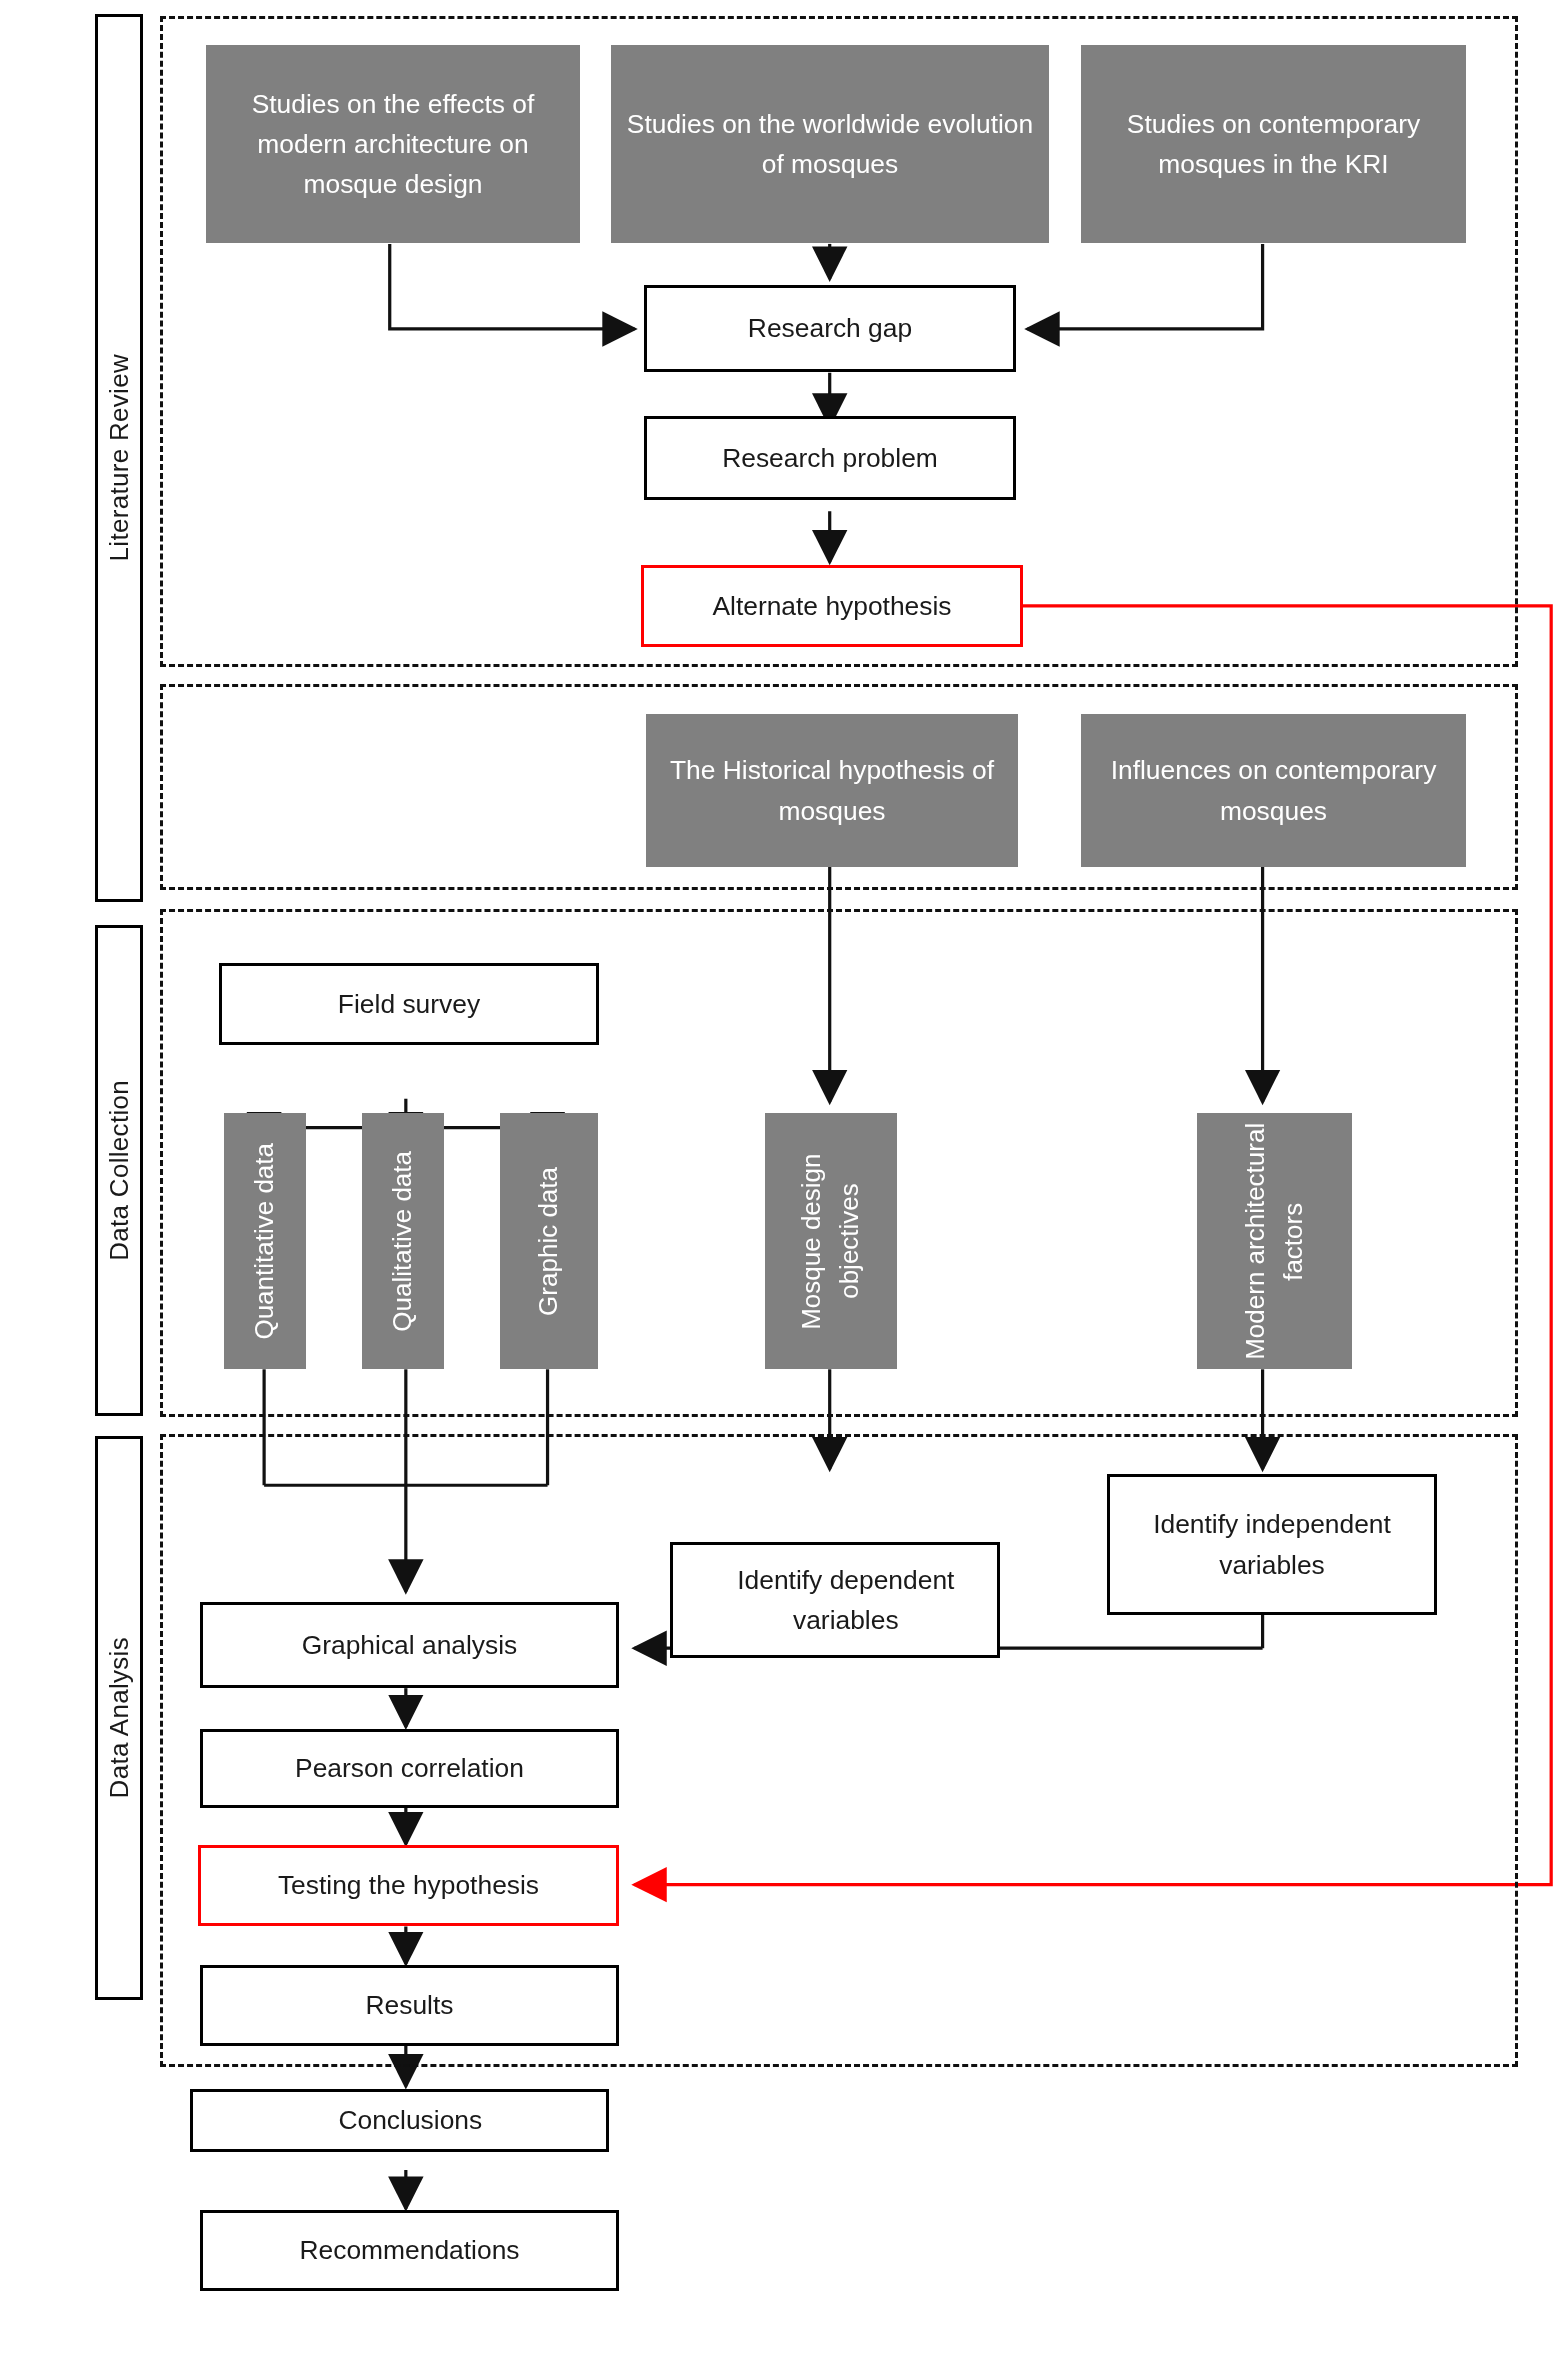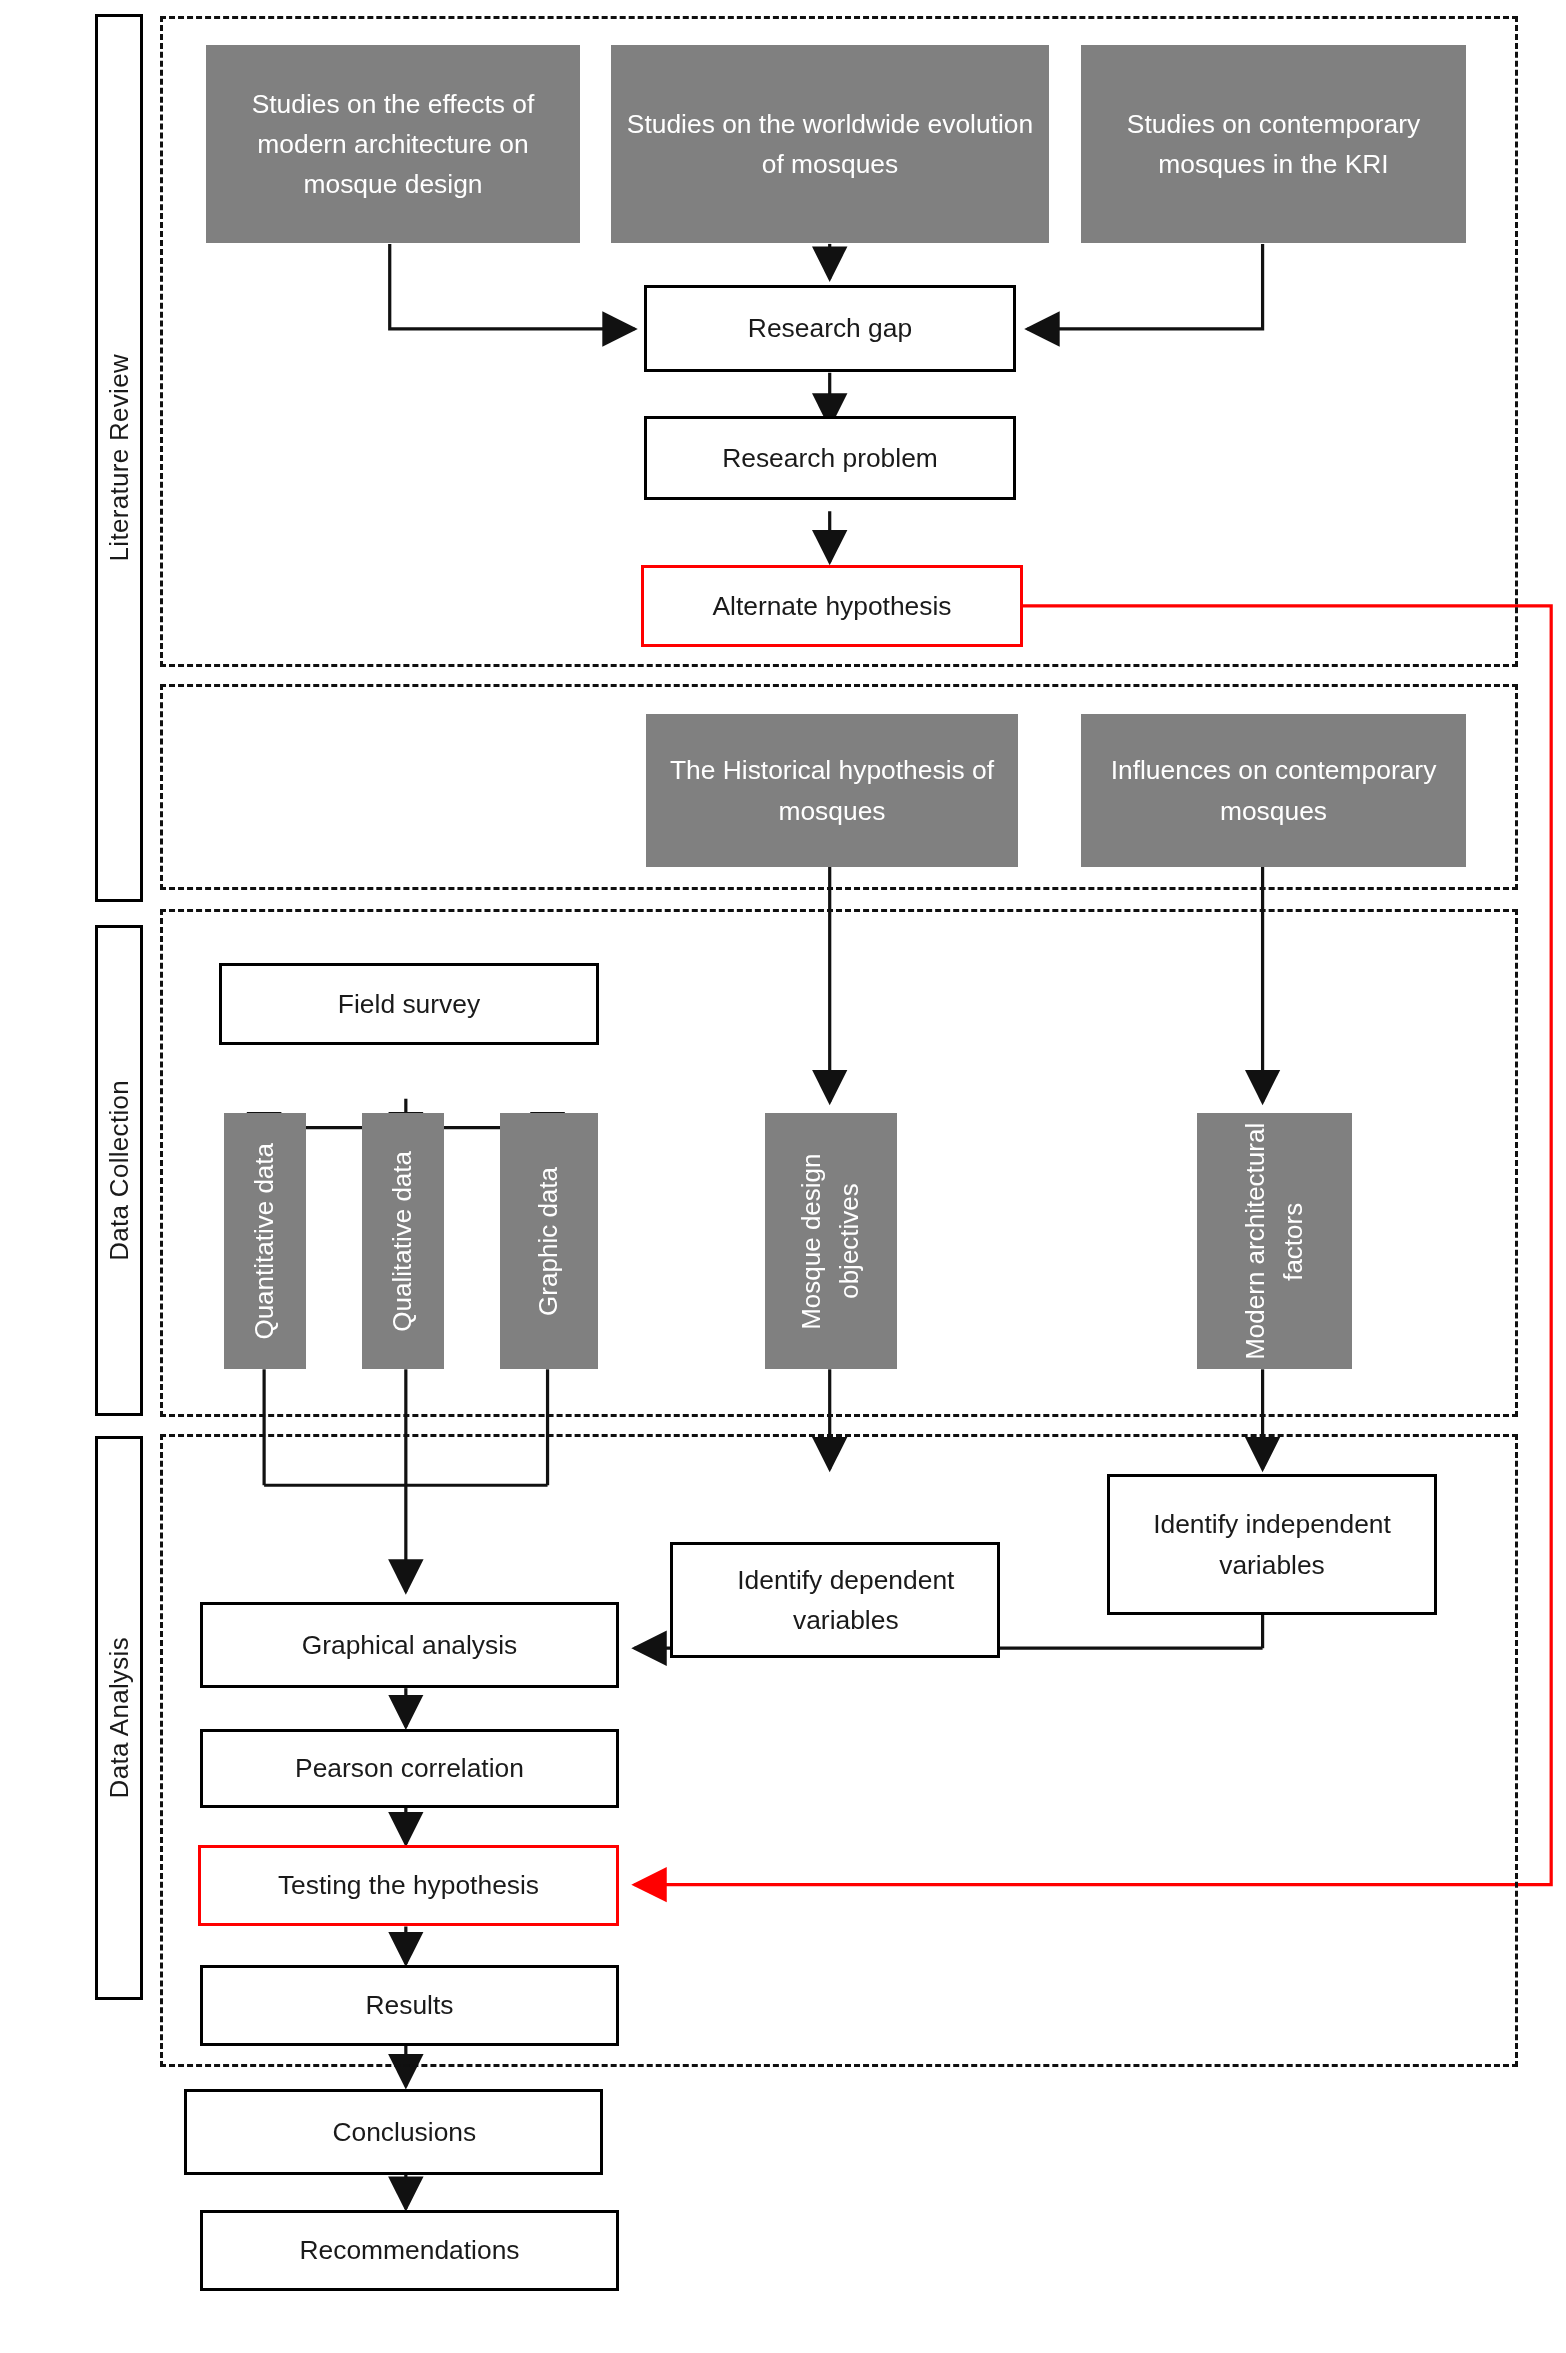--- a/index.html
+++ b/index.html
@@ -234,21 +234,21 @@
   <div class="node node-white" style="left:200px; top:1729px; width:419px; height:79px;">
     <span>Pearson correlation</span>
   </div>
   <div class="node node-red" style="left:198px; top:1845px; width:421px; height:81px;">
     <span>Testing the hypothesis</span>
   </div>
   <div class="node node-white" style="left:200px; top:1965px; width:419px; height:81px;">
     <span>Results</span>
   </div>
 
-  <div class="node node-white" style="left:184px; top:2089px; width:419px; height:86px;padding-left:28px;">
+  <div class="node node-white" style="left:190px; top:2089px; width:419px; height:63px;padding-left:28px;">
     <span>Conclusions</span>
   </div>
   <div class="node node-white" style="left:200px; top:2210px; width:419px; height:81px;justify-content:center;">
     <span>Recommendations</span>
   </div>
 
 </div>
 
 
 </body></html>

